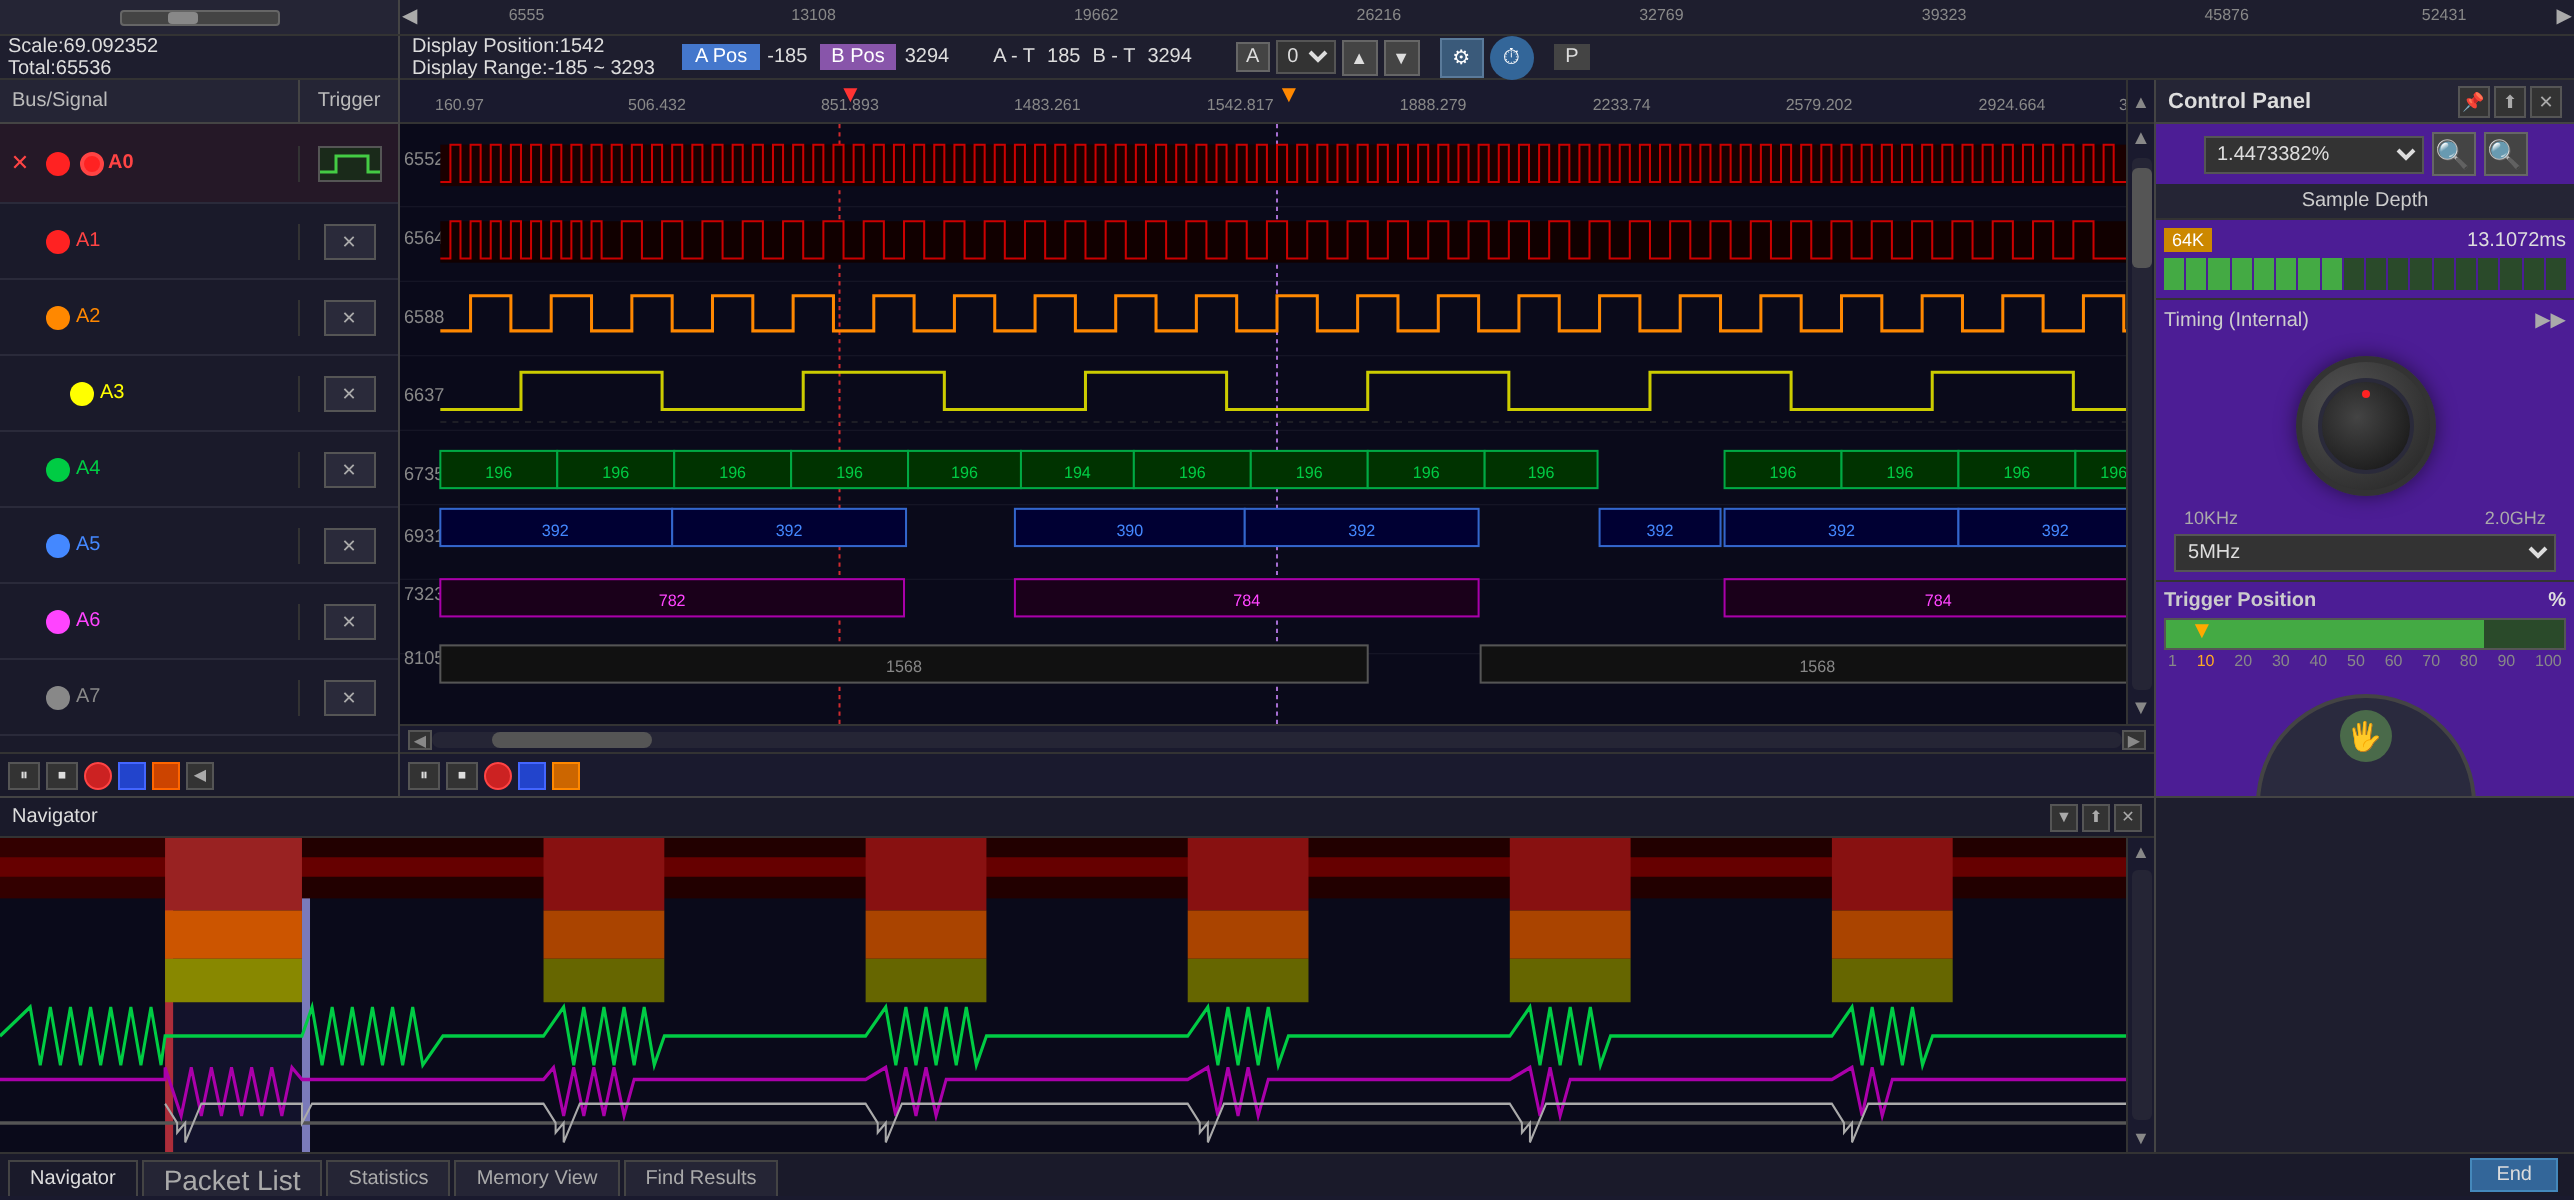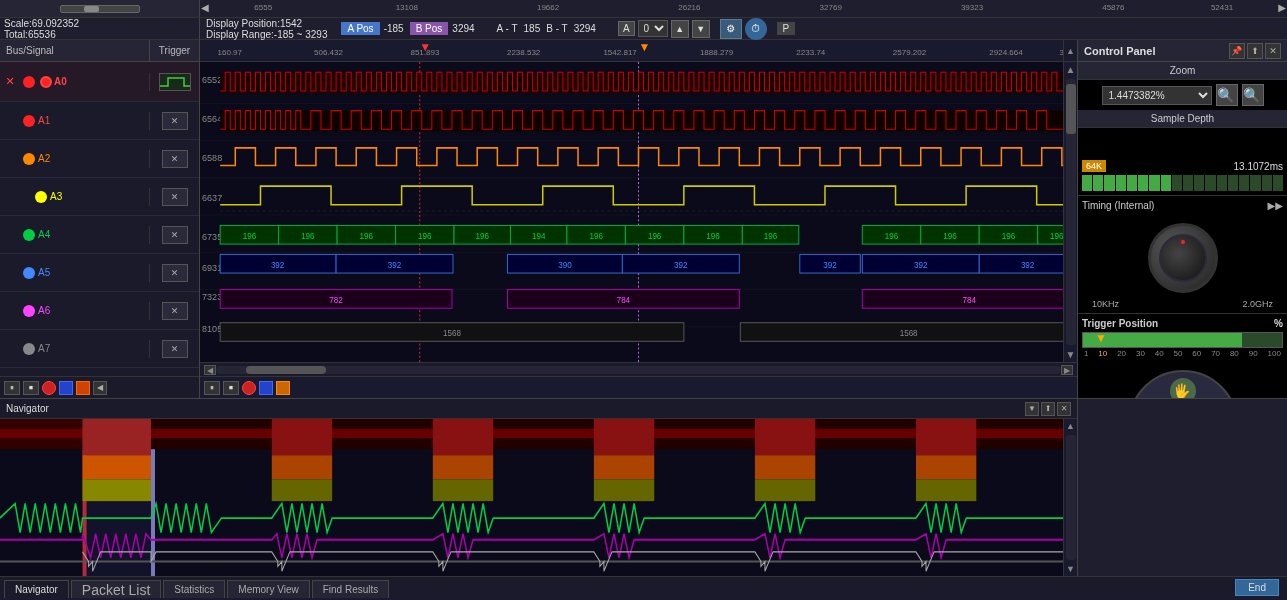--- a/index.html
+++ b/index.html
@@ -172,21 +172,21 @@
 
   <div style="flex:1; display:flex; flex-direction:column; position:relative; background:#0a0a1a; overflow:hidden;">
 
     <div style="height:22px; background:#1a1a2e; border-bottom:1px solid #333; position:relative; overflow:hidden;">
 
       <div style="position:absolute; left:25%; top:0; color:#ff3333; font-size:12px; cursor:pointer;">▼</div>
       <div style="position:absolute; left:50%; top:0; color:#ff8800; font-size:12px; cursor:pointer;">▼</div>
       <div style="position:absolute; left:2%; top:8px; font-size:8px; color:#888;">160.97</div>
       <div style="position:absolute; left:13%; top:8px; font-size:8px; color:#888;">506.432</div>
       <div style="position:absolute; left:24%; top:8px; font-size:8px; color:#888;">851.893</div>
-      <div style="position:absolute; left:35%; top:8px; font-size:8px; color:#888;">2238.532</div>
+      <div style="position:absolute; left:35%; top:8px; font-size:8px; color:#888;">1483.261</div>
       <div style="position:absolute; left:46%; top:8px; font-size:8px; color:#888;">1542.817</div>
       <div style="position:absolute; left:57%; top:8px; font-size:8px; color:#888;">1888.279</div>
       <div style="position:absolute; left:68%; top:8px; font-size:8px; color:#888;">2233.74</div>
       <div style="position:absolute; left:79%; top:8px; font-size:8px; color:#888;">2579.202</div>
       <div style="position:absolute; left:90%; top:8px; font-size:8px; color:#888;">2924.664</div>
       <div style="position:absolute; left:98%; top:8px; font-size:8px; color:#888;">3270</div>
 
       <div style="position:absolute; right:0; top:0; width:14px; height:22px; background:#1a1a2e; border-left:1px solid #333; display:flex; align-items:center; justify-content:center;">
         <span style="color:#888; font-size:9px; cursor:pointer;">▲</span>
       </div>
@@ -306,42 +306,41 @@
 
     <div style="height:22px; background:#1a1a2e; border-top:1px solid #333; display:flex; align-items:center; padding:0 4px; gap:3px;">
       <button style="background:#333; border:1px solid #555; color:#ddd; width:16px; height:14px; font-size:8px; cursor:pointer;">⏸</button>
       <button style="background:#333; border:1px solid #555; color:#ddd; width:16px; height:14px; font-size:8px; cursor:pointer;">⏹</button>
       <div style="width:14px; height:14px; background:#cc2222; border-radius:50%; cursor:pointer; border:1px solid #ff4444;"></div>
       <div style="width:14px; height:14px; background:#2244cc; cursor:pointer; border:1px solid #4466ff;"></div>
       <div style="width:14px; height:14px; background:#cc6600; cursor:pointer; border:1px solid #ff8800;"></div>
     </div>
   </div>
 
-  <div style="width:210px; background:#000000; border-left:1px solid #444; display:flex; flex-direction:column; overflow-y:auto;">
+  <div style="width:210px; background:#4c1d95; border-left:1px solid #444; display:flex; flex-direction:column; overflow-y:auto;">
     <div style="height:22px; background:#252535; border-bottom:1px solid #444; display:flex; align-items:center; padding:0 6px; justify-content:space-between; flex-shrink:0;">
       <span style="color:#ddd; font-size:11px; font-weight:bold;">Control Panel</span>
       <div style="display:flex; gap:2px;">
         <button style="width:16px; height:16px; background:#333; border:1px solid #555; color:#aaa; font-size:9px; cursor:pointer;">📌</button>
         <button style="width:16px; height:16px; background:#333; border:1px solid #555; color:#aaa; font-size:9px; cursor:pointer;">⬆</button>
         <button style="width:16px; height:16px; background:#333; border:1px solid #555; color:#aaa; font-size:9px; cursor:pointer;">✕</button>
       </div>
     </div>
 
-    <div style="color:#ccc; font-size:10px; text-align:center; padding:3px 0; background:#252535; border-bottom:1px solid #333;">Zoom</div>
     <div style="display:flex; align-items:center; justify-content:center; gap:4px; padding:4px;">
       <select style="background:#333; color:#ddd; border:1px solid #555; font-size:10px; padding:2px; width:110px;">
         <option>1.4473382%</option>
       </select>
       <button style="background:#444; border:1px solid #666; color:#ddd; width:22px; height:22px; cursor:pointer; font-size:14px;">🔍</button>
       <button style="background:#444; border:1px solid #666; color:#ddd; width:22px; height:22px; cursor:pointer; font-size:14px; color:#aaffaa;">🔍</button>
     </div>
 
     <div style="color:#ccc; font-size:10px; text-align:center; padding:3px 0; background:#252535; border-bottom:1px solid #333;">Sample Depth</div>
     <div style="padding:4px;">
-      <div style="display:flex; justify-content:space-between; align-items:center; margin-bottom:3px;margin-top:28px;">
+      <div style="display:flex; justify-content:space-between; align-items:center; margin-bottom:3px;">
         <button style="background:#cc8800; color:white; border:none; font-size:9px; padding:1px 4px; cursor:pointer;">64K</button>
         <span style="color:#ddd; font-size:10px;">13.1072ms</span>
       </div>
 
       <div style="display:flex; gap:1px; height:16px;">
         <div style="background:#44aa44; flex:1;"></div>
         <div style="background:#44aa44; flex:1;"></div>
         <div style="background:#44aa44; flex:1;"></div>
         <div style="background:#44aa44; flex:1;"></div>
         <div style="background:#44aa44; flex:1;"></div>
@@ -373,20 +372,23 @@
         <div style="width:4px; height:4px; background:#ff4444; border-radius:50%; position:absolute; top:10px; left:50%; transform:translateX(-50%) rotate(0deg);"></div>
 
         <div style="position:absolute; top:8px; left:8px; right:8px; bottom:8px; border-radius:50%; background:radial-gradient(circle at 40% 40%, #444, #111); border:2px solid #2a2a3a;"></div>
 
         <div style="position:absolute; top:14px; left:50%; transform:translateX(-50%); width:4px; height:4px; background:#ff2222; border-radius:50%; z-index:2;"></div>
       </div>
       <div style="display:flex; justify-content:space-between; width:90%; margin-top:2px;">
         <span style="color:#aaa; font-size:9px;">10KHz</span>
         <span style="color:#aaa; font-size:9px;">2.0GHz</span>
       </div>
+      <select style="background:#333; color:#ddd; border:1px solid #555; font-size:10px; padding:2px; width:95%; margin-top:3px;">
+        <option>5MHz</option>
+      </select>
     </div>
 
     <div style="padding:4px; border-top:1px solid #333;">
       <div style="display:flex; justify-content:space-between; align-items:center; margin-bottom:3px;font-weight:bold;">
         <span style="color:#ccc; font-size:10px;">Trigger Position</span>
         <span style="color:#ddd; font-size:10px;">%</span>
       </div>
       <div style="height:16px; background:linear-gradient(to right, #44aa44 80%, #2a4a2a 20%); border:1px solid #555; position:relative; cursor:pointer;">
         <div style="position:absolute; left:6%; top:-2px; color:#ffaa00; font-size:12px; cursor:grab;">▼</div>
       </div>

